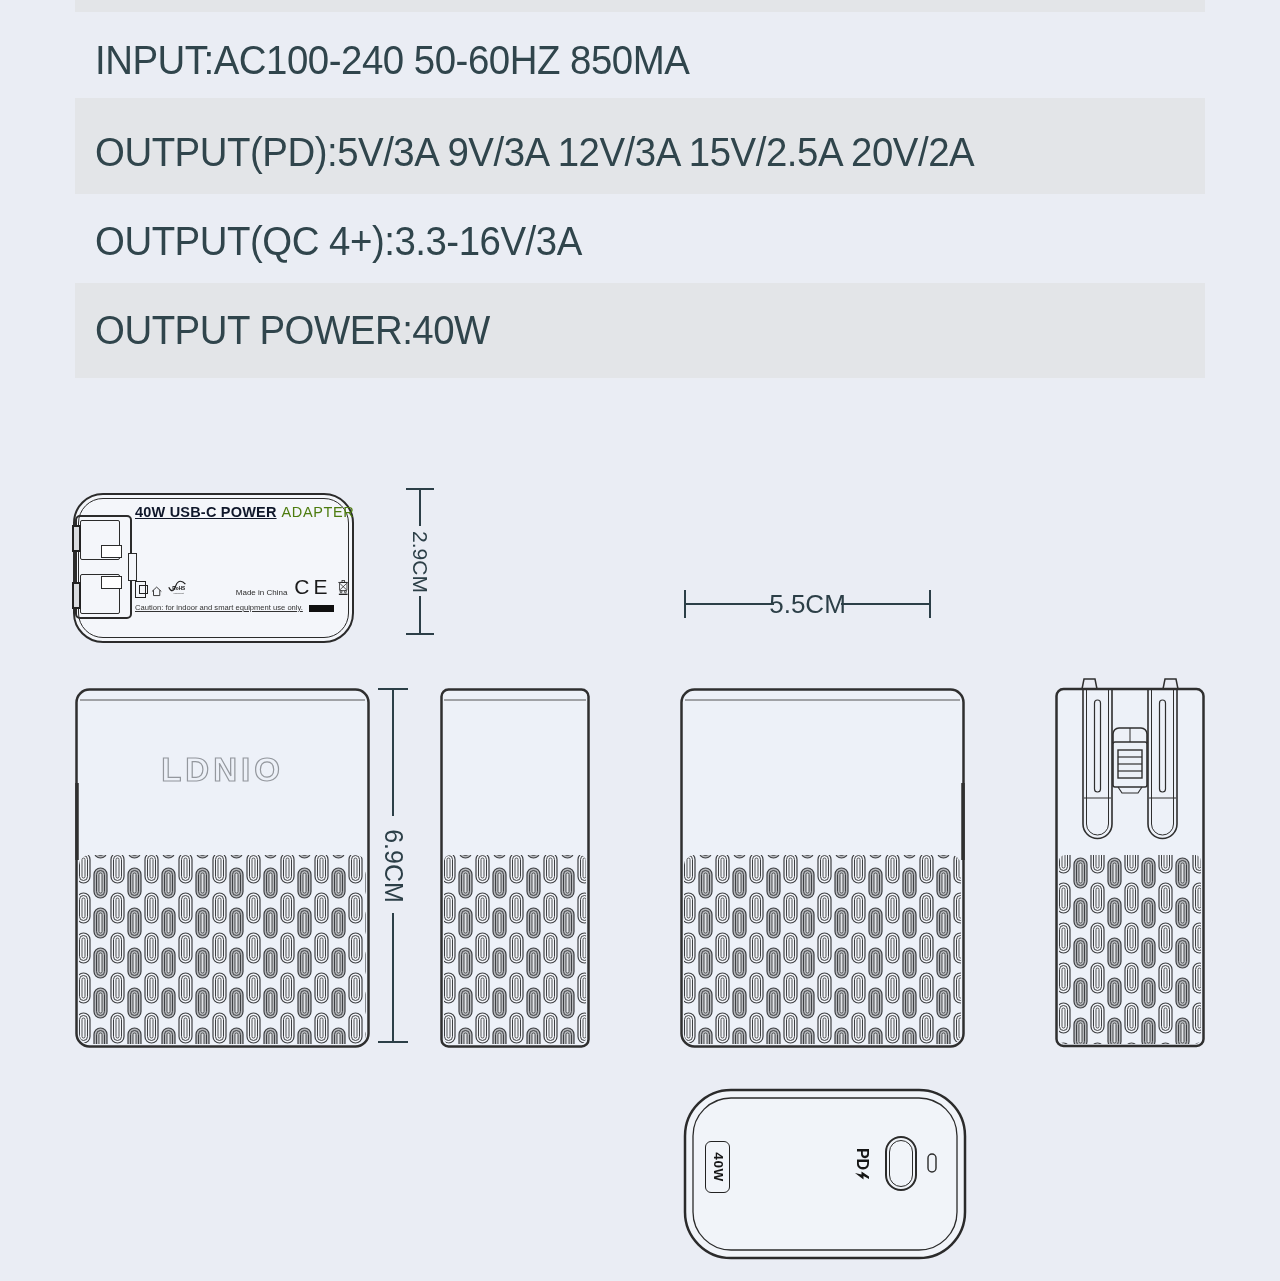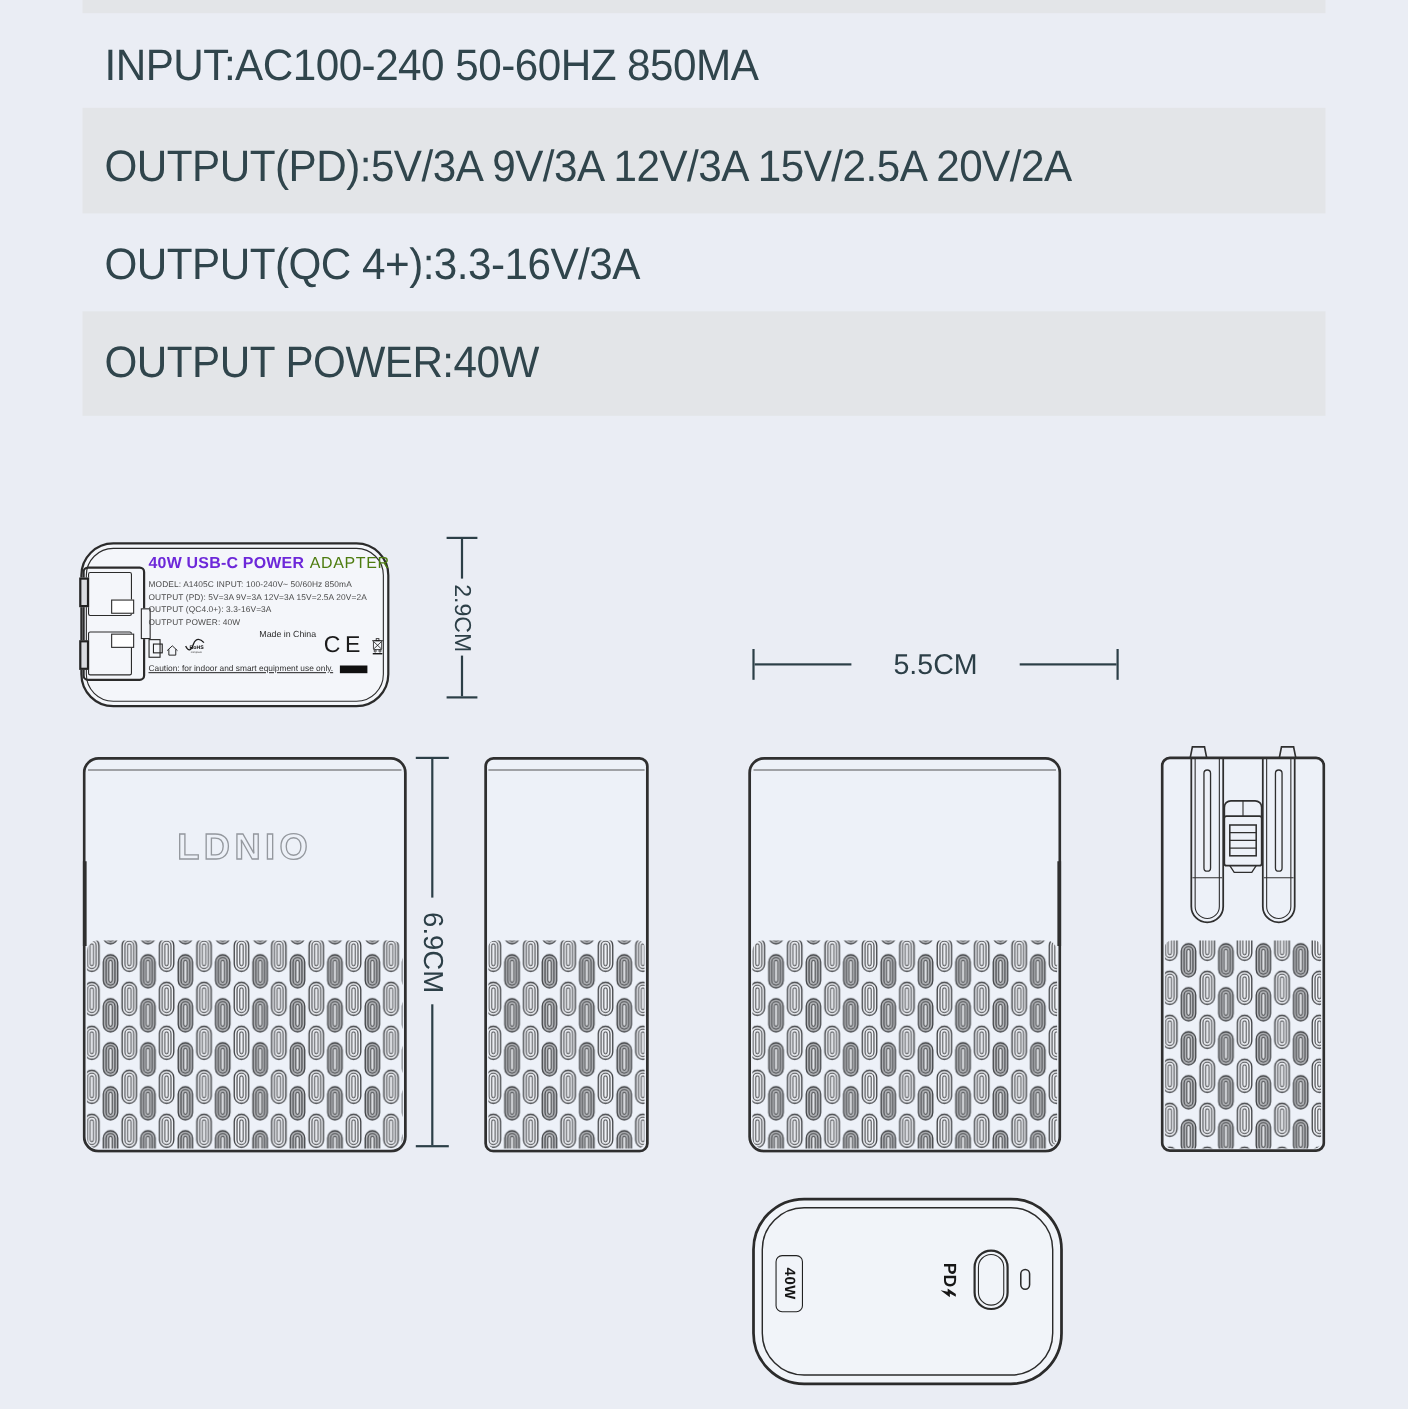--- a/index.html
+++ b/index.html
@@ -7,28 +7,28 @@
           font-family:"Liberation Sans",sans-serif;}
   .band{position:absolute;left:75px;width:1130px;background:#e3e5e8;}
   .spec{position:absolute;left:95px;font-size:40px;line-height:40px;color:#30454c;
         letter-spacing:-0.5px;transform:scaleX(0.96);transform-origin:left center;white-space:nowrap;}
   
   .plate{position:absolute;left:73px;top:493px;width:281px;height:150px;}
   .plate-outer{position:absolute;inset:0;border:2px solid #2b2b2b;border-radius:30px;background:#f4f6fa;}
   .plate-inner{position:absolute;inset:5px;border:1.2px solid #2b2b2b;border-radius:25px;}
   .plate .txt{position:absolute;left:62px;top:10px;width:212px;}
   .lp-title{font-size:14.5px;line-height:18px;white-space:nowrap;}
-  .lp-title .b{font-weight:bold;color:#6d28d9;letter-spacing:0.2px;}
+  .lp-title .b{font-weight:bold;color:#0f172a;letter-spacing:0.2px;text-decoration:underline;}
   .lp-title .l{font-weight:normal;color:#4d7c0f;margin-left:5px;letter-spacing:0.6px;}
   .lp-line{font-size:7.6px;line-height:11.2px;color:#4a4a4a;letter-spacing:0.1px;white-space:nowrap;}
   .icon-row{position:absolute;left:62px;top:74px;width:214px;height:34px;display:flex;align-items:flex-end;gap:5px;}
   .sq-ico{position:relative;width:15px;height:15px;border:1.6px solid #222;margin-bottom:3px;}
   .sq-ico .in{position:absolute;left:3px;top:3px;width:7px;height:7px;border:1.1px solid #222;}
   .ce{font-size:21px;color:#1b1b1b;letter-spacing:4px;line-height:22px;margin-left:2px;margin-bottom:3px;}
-  .madein{font-size:8px;color:#2c2c2c;margin-bottom:20px;white-space:nowrap;padding-left:44px;}
+  .madein{font-size:8px;color:#2c2c2c;margin-bottom:4px;white-space:nowrap;padding-left:44px;}
   .caution{position:absolute;left:62px;top:110px;font-size:7.6px;color:#333;white-space:nowrap;text-decoration:underline;}
   .blackbar{display:inline-block;width:25px;height:7px;background:#101010;margin-left:6px;vertical-align:middle;}
   
   .plug{position:absolute;left:2px;top:22px;width:57px;height:104px;}
   .plug div{position:absolute;box-sizing:border-box;}
   
   .dim{position:absolute;color:#2c3f47;}
   .dim .h2{position:absolute;background:#2c3f47;}
   .dim .lbl{position:absolute;top:50%;left:50%;white-space:nowrap;font-weight:normal;}
   .dimv .lbl{transform:translate(-50%,-50%) rotate(90deg);}
@@ -69,26 +69,20 @@
       <div style="left:5px;bottom:5px;width:40px;height:40px;border:1.6px solid #2b2b2b;border-radius:2px;"></div>
       <div style="left:26px;bottom:30px;width:21px;height:13px;border:1.4px solid #2b2b2b;background:#fff;"></div>
       <div style="left:-3px;top:10px;width:9px;height:27px;border:2px solid #222;background:#d9dbdf;"></div>
       <div style="left:-3px;bottom:10px;width:9px;height:27px;border:2px solid #222;background:#d9dbdf;"></div>
       <div style="right:-5px;top:38px;width:9px;height:28px;border:1.6px solid #2b2b2b;background:#f4f6fa;"></div>
     </div>
 
     <div class="txt">
       <div class="lp-title">
         <span class="b">40W USB-C POWER</span><span class="l">ADAPTER</span>
-      </div>
-      <div style="margin-top:5px;">
-        <div class="lp-line">MODEL: A1405C   INPUT: 100-240V~  50/60Hz  850mA</div>
-        <div class="lp-line">OUTPUT (PD): 5V=3A 9V=3A 12V=3A 15V=2.5A 20V=2A</div>
-        <div class="lp-line">OUTPUT (QC4.0+): 3.3-16V=3A</div>
-        <div class="lp-line">OUTPUT POWER: 40W</div>
       </div>
     </div>
 
     <div class="icon-row">
       <div class="sq-ico">
           <div class="in"></div>
         </div>
       <svg width="19" height="19" viewBox="0 0 18 18">
         <path d="M1.5,9 L9,2 L16.5,9 M4,7 V15.5 H14 V7" fill="none" stroke="#222" stroke-width="1.4"></path>
       </svg>
@@ -116,21 +110,21 @@
   </div>
 
   <div class="dim dimv" style="left:406px;top:488px;width:28px;height:147px;font-size:21px;">
     <div class="h2" style="top:0;left:0;width:28px;height:2px;"></div>
     <div class="h2" style="bottom:0;left:0;width:28px;height:2px;"></div>
     <div class="h2" style="top:2px;left:13px;width:2px;height:36px;"></div>
     <div class="h2" style="bottom:2px;left:13px;width:2px;height:37px;"></div>
     <div class="lbl">2.9CM</div>
   </div>
 
-  <div class="dim dimh" style="left:684px;top:590px;width:333px;height:28px;font-size:26px;">
+  <div class="dim dimh" style="left:684px;top:590px;width:247px;height:28px;font-size:26px;">
     <div class="h2" style="left:0;top:0;width:2px;height:28px;"></div>
     <div class="h2" style="right:0;top:0;width:2px;height:28px;"></div>
     <div class="h2" style="left:2px;top:13px;width:88px;height:2px;"></div>
     <div class="h2" style="right:2px;top:13px;width:88px;height:2px;"></div>
     <div class="lbl">5.5CM</div>
   </div>
 
   <div class="dim dimv" style="left:378px;top:688px;width:30px;height:355px;font-size:25px;">
     <div class="h2" style="top:0;left:0;width:30px;height:2px;"></div>
     <div class="h2" style="bottom:0;left:0;width:30px;height:2px;"></div>

